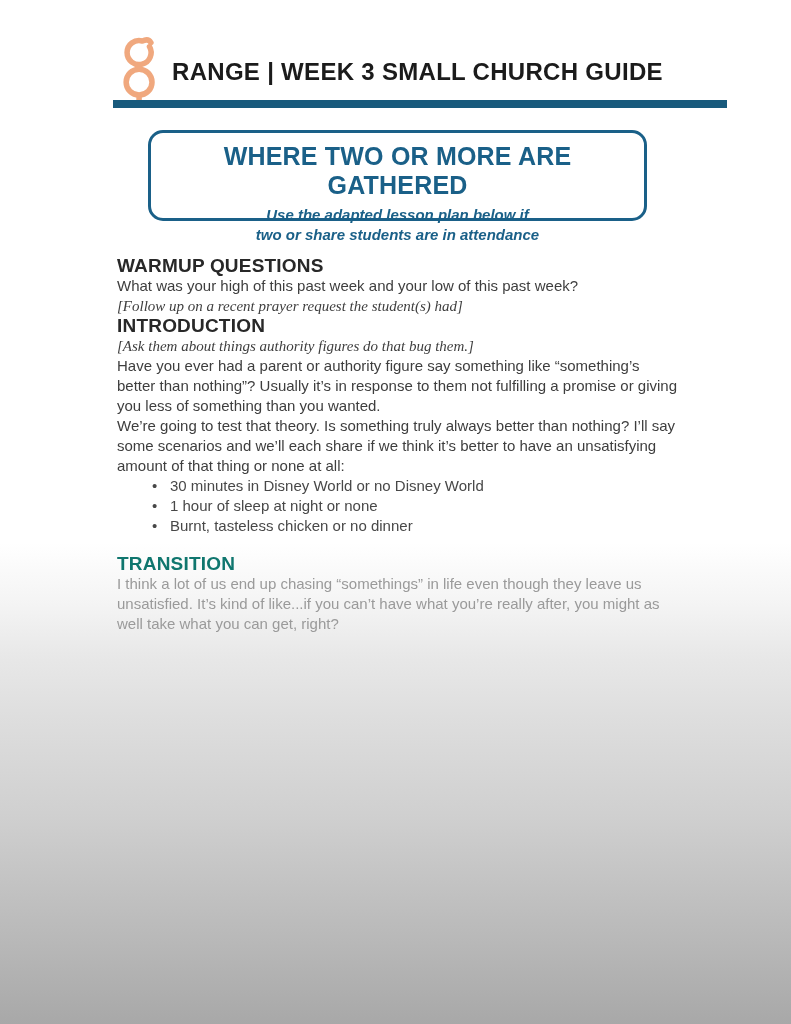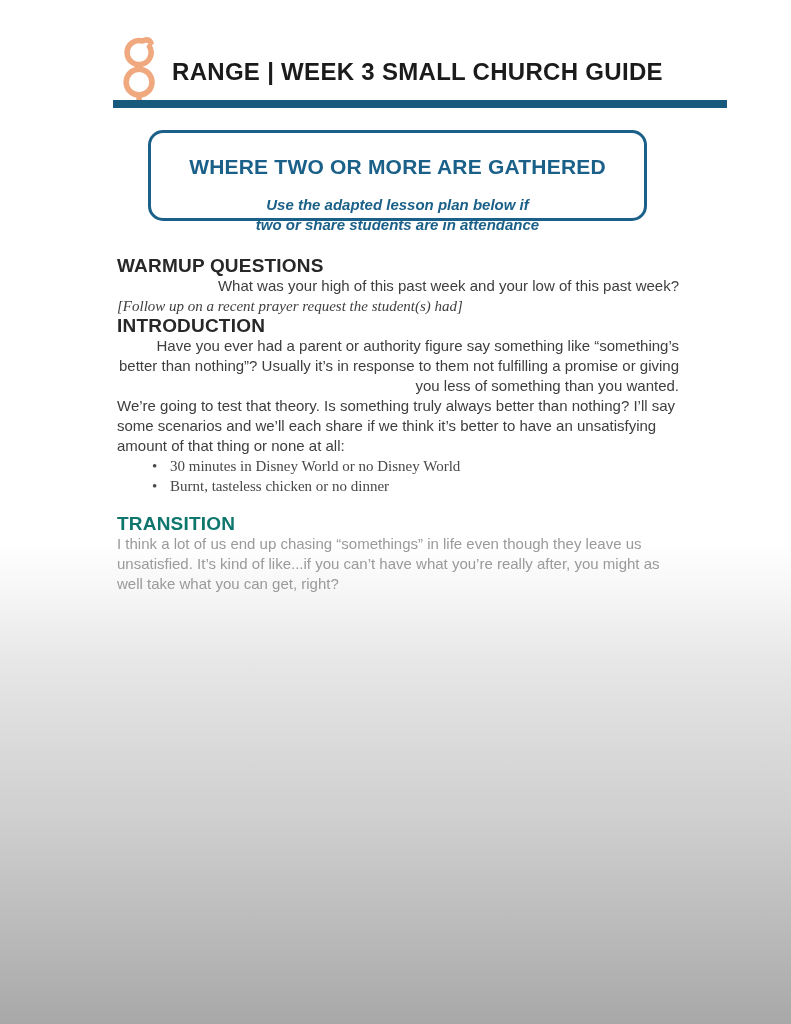--- a/index.html
+++ b/index.html
@@ -37,55 +37,54 @@
   .callout {
     position: absolute; left: 148px; top: 130px;
     width: 499px; height: 91px;
     box-sizing: border-box;
     border: 3px solid #1a6088;
     border-radius: 15px;
     text-align: center;
     background: #ffffff;
   }
   .callout-title {
-    margin-top: 22px;
-    font-size: 21px; font-weight: bold;
+    margin-top: 9px;
+    font-size: 25px; font-weight: bold;
     color: #1a6088; letter-spacing: 0.2px;
   }
   .callout-sub {
     font-size: 15px; font-weight: bold; font-style: italic;
     color: #1a6088; line-height: 20px;
   }
-  .callout-sub.first { margin-top: 16px; }
+  .callout-sub.first { margin-top: 5px; }
 
   
   .content {
     position: absolute; left: 117px; top: 256px;
     width: 562px;
     font-size: 15px; line-height: 20px;
     color: #3e3e3e;
   }
   .sec-heading {
     font-weight: bold; color: #282828;
     font-size: 19px; letter-spacing: 0.2px;
     margin: 0;
   }
   .content p { margin: 0; }
-  .mb { margin-bottom: 18px; text-align: right; }
+  .mb { margin-bottom: 18px; }
   .mb-sm { margin-bottom: 14px; }
   .italic { font-style: italic; font-family: Liberation Serif, serif; }
   ul.scenarios {
     list-style: none;
     margin: 0; padding: 0 0 0 53px;
   }
   ul.scenarios li {
     position: relative;
     line-height: 20px;
     color: #484848;
-    font-family: Liberation Serif, serif;
   }
   ul.scenarios li::before {
     content: "\2022";
     position: absolute; left: -18px;
     color: #484848;
   }
   .faded-heading { color: #0f766e; }
   .faded-text { color: #9a9a9a; }
 </style>
 </head>
@@ -110,26 +109,28 @@
     <div class="callout-sub">two or share students are in attendance</div>
   </div>
 
   <div class="content">
 
     <h3 class="sec-heading">WARMUP QUESTIONS</h3>
     <p class="mb">What was your high of this past week and your low of this past week?</p>
     <p class="italic mb-sm">[Follow up on a recent prayer request the student(s) had]</p>
 
     <h3 class="sec-heading">INTRODUCTION</h3>
+    <p class="italic mb">[Ask them about things authority figures do that bug them.]</p>
 
     <p class="mb">Have you ever had a parent or authority figure say something like “something’s better than nothing”? Usually it’s in response to them not fulfilling a promise or giving you less of something than you wanted.</p>
     <p>We’re going to test that theory. Is something truly always better than nothing? I’ll say some scenarios and we’ll each share if we think it’s better to have an unsatisfying amount of that thing or none at all:</p>
 
     <ul class="scenarios">
       <li>30 minutes in Disney World or no Disney World</li>
+      <li>1 hour of sleep at night or none</li>
       <li>Burnt, tasteless chicken or no dinner</li>
     </ul>
 
     <div style="height:18px"></div>
 
     <h3 class="sec-heading faded-heading">TRANSITION</h3>
     <p class="faded-text">I think a lot of us end up chasing “somethings” in life even though they leave us unsatisfied. It’s kind of like...if you can’t have what you’re really after, you might as well take what you can get, right?</p>
 
   </div>
 </div>

